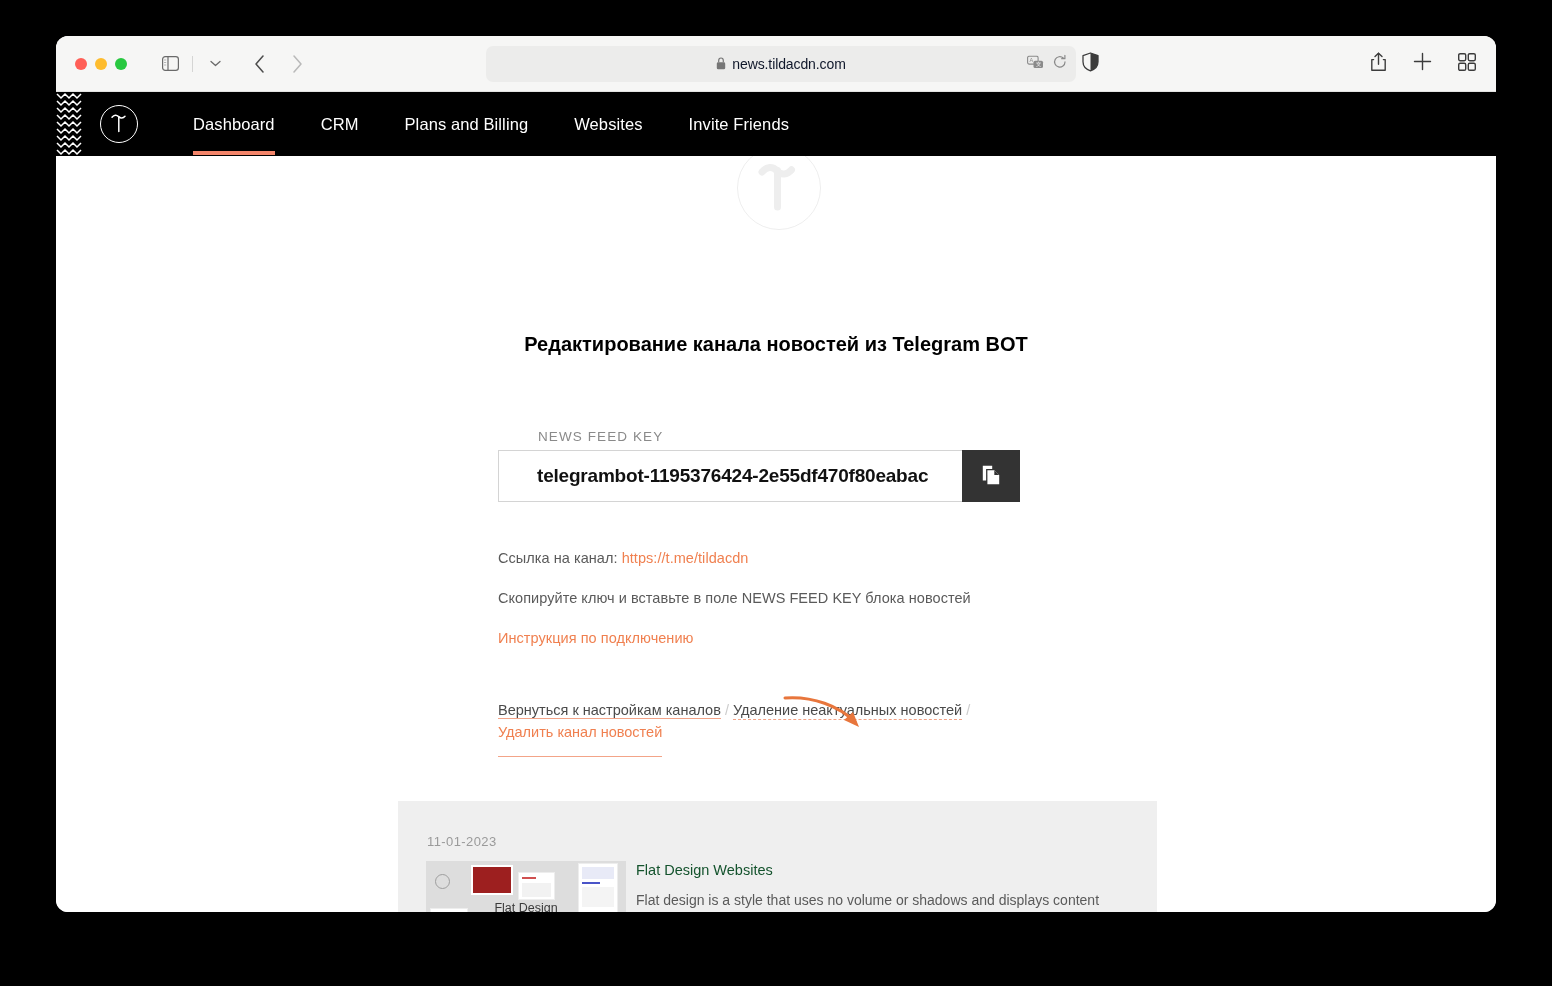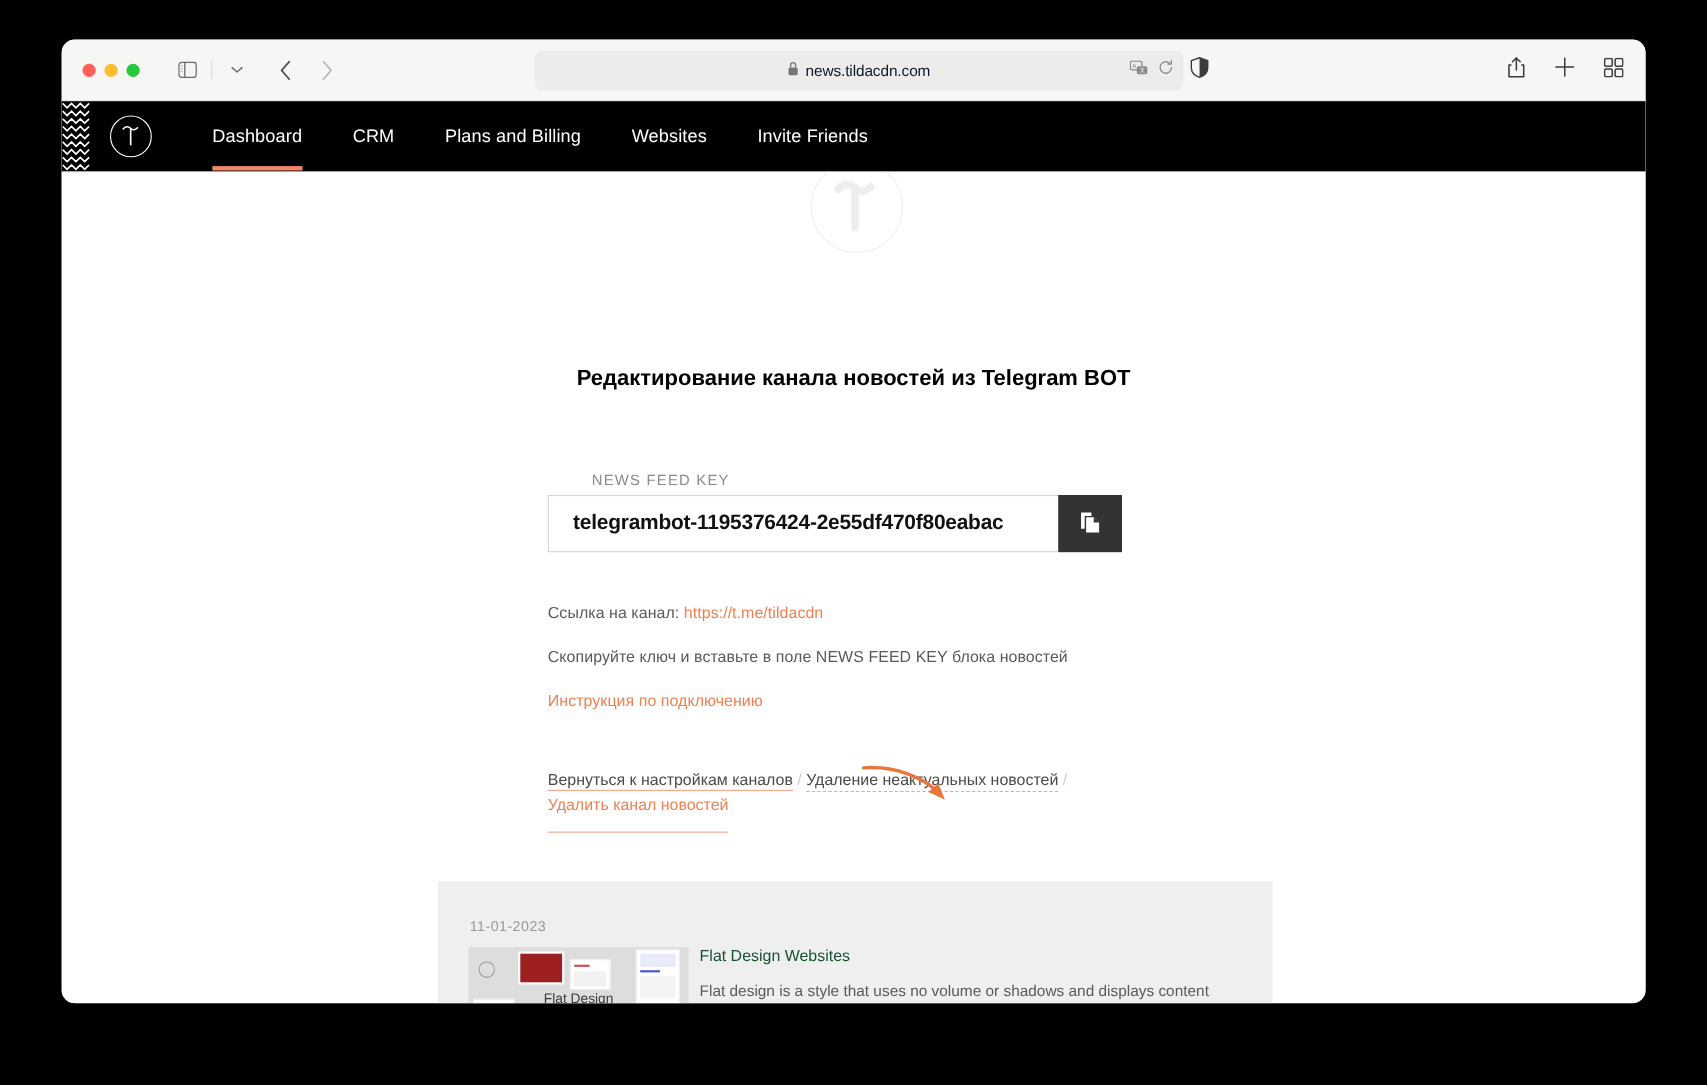--- a/index.html
+++ b/index.html
@@ -168,21 +168,21 @@
     display: flex;
   }
   #key-input {
     flex: 1;
     border: 1px solid #d4d4d4;
     border-right: none;
     background: #ffffff;
     font-size: 19px;
     font-weight: bold;
     color: #111111;
-    padding-left: 22px;
+    padding-left: 38px;
     letter-spacing: -0.2px;
     font-family: "Liberation Sans", sans-serif;
     outline: none;
   }
   #copy-button {
     width: 58px;
     background: #333333;
     border: none;
     display: flex; align-items: center; justify-content: center;
     cursor: pointer;

